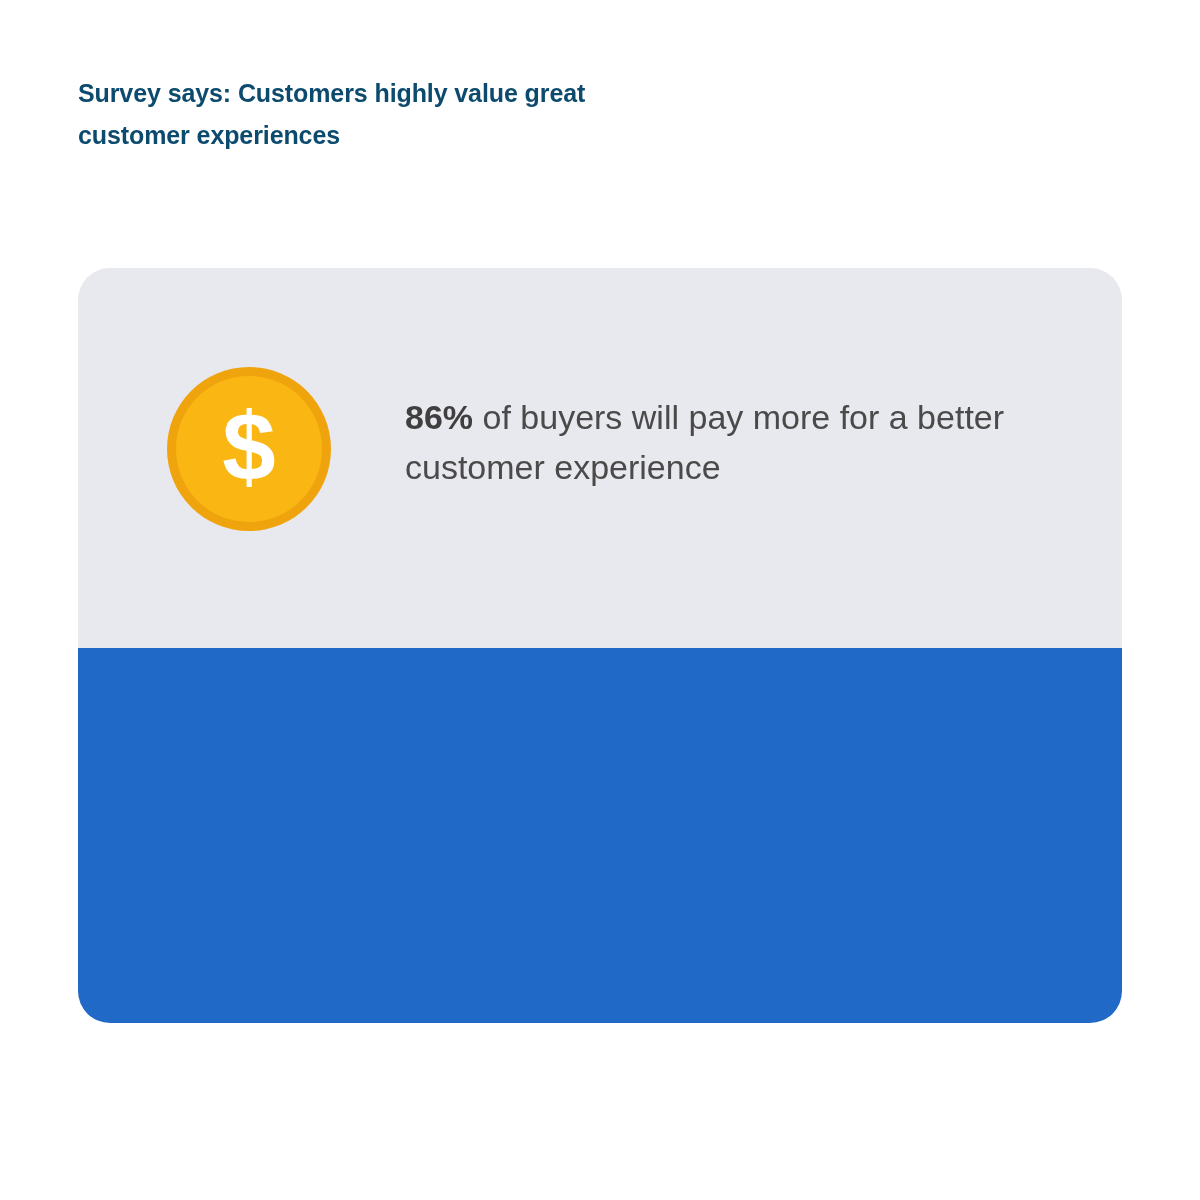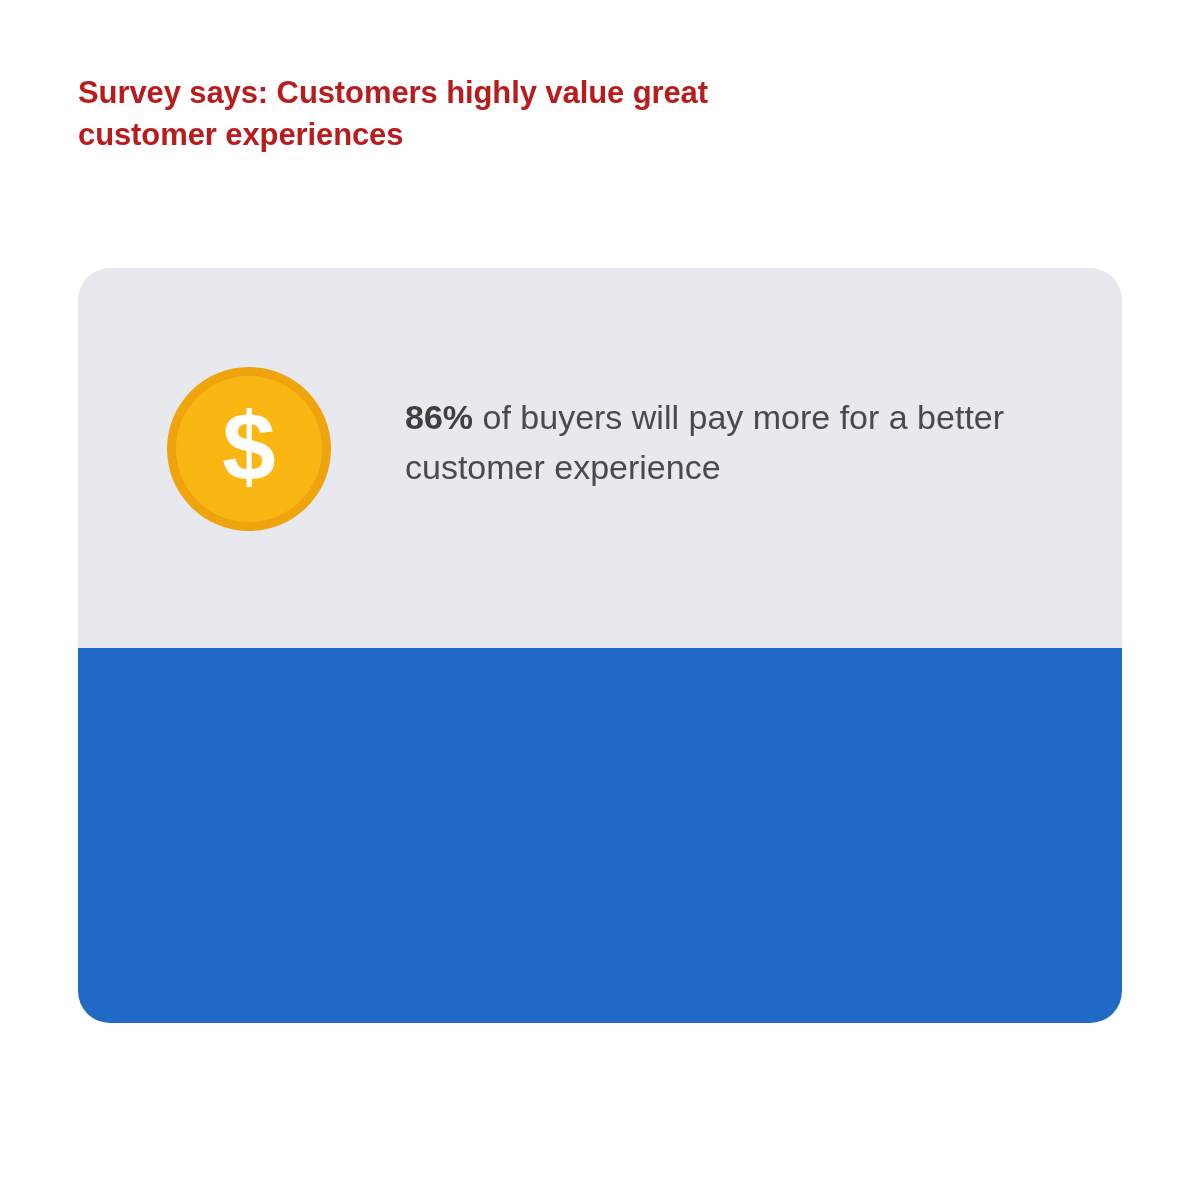--- a/index.html
+++ b/index.html
@@ -19,24 +19,24 @@
     height: 1200px;
     background: #ffffff;
   }
 
   
   .page-title {
     position: absolute;
     left: 78px;
     top: 72px;
     width: 860px;
-    font-size: 31px;
+    font-size: 25px;
     font-weight: bold;
     line-height: 42px;
-    color: #b91c1c;
+    color: #0c4a6e;
     letter-spacing: -0.1px;
     white-space: pre-line;
   }
 
   
   .card {
     position: absolute;
     left: 78px;
     top: 268px;
     width: 1044px;

